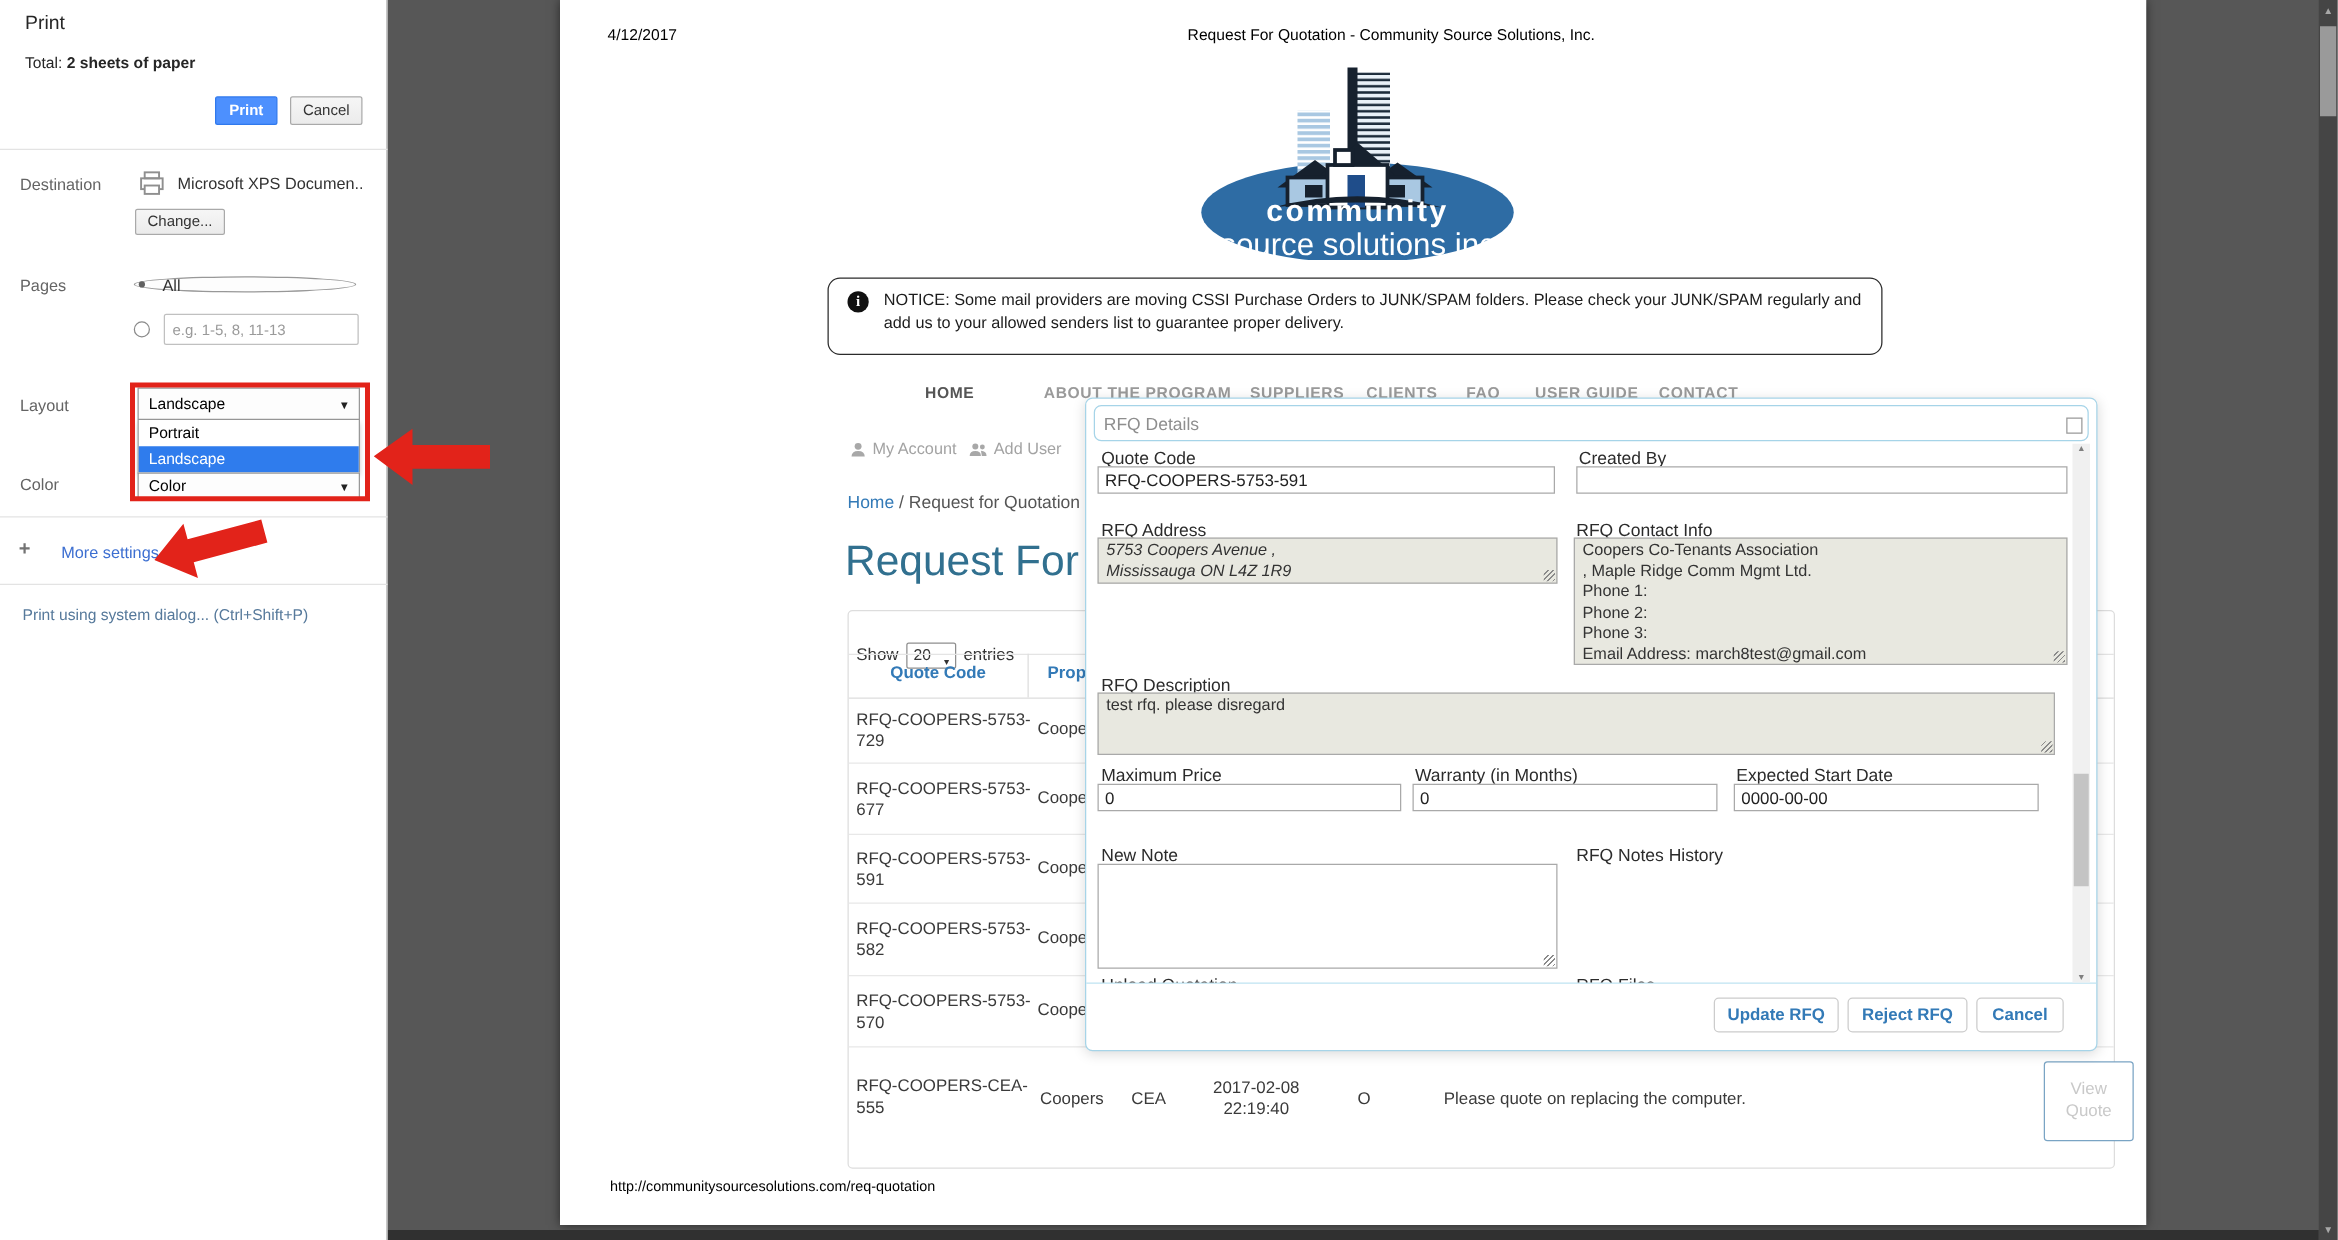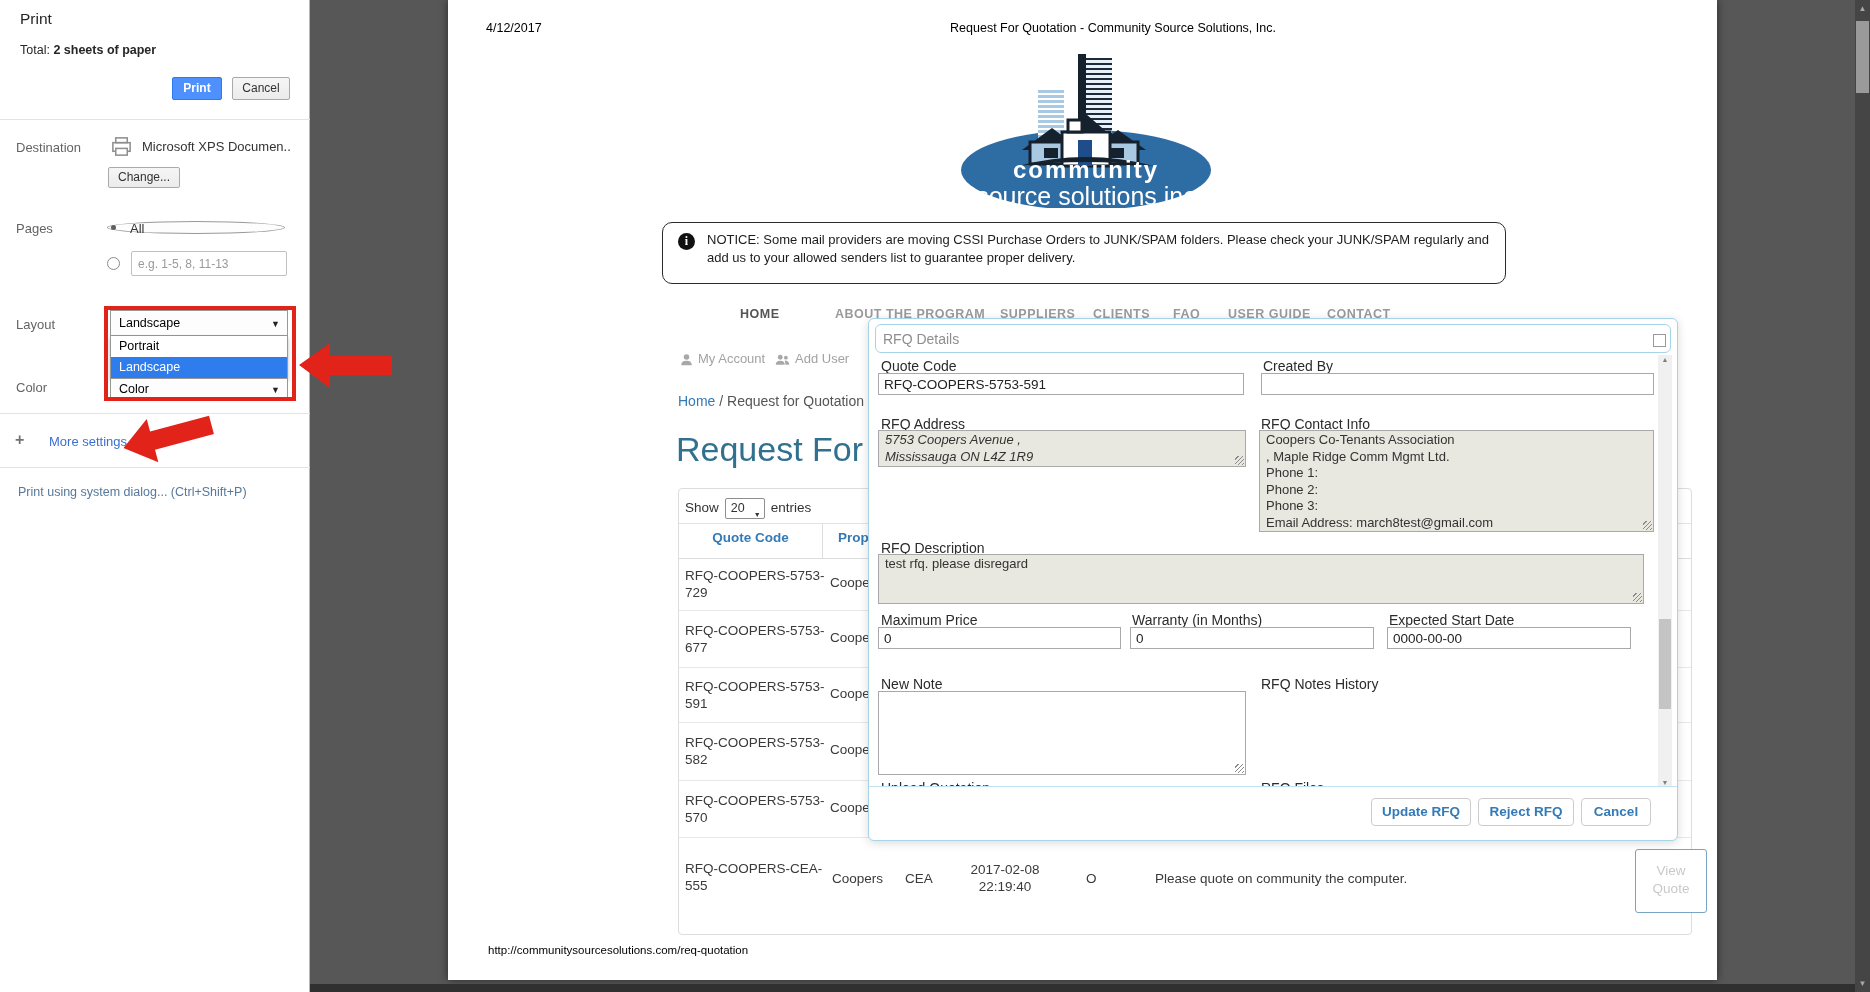--- a/index.html
+++ b/index.html
@@ -24,21 +24,21 @@
   .acct { top:351px; font-size:13px; color:#a3a3a3; white-space:nowrap; }
   .acct svg { vertical-align:-3px; margin-right:5px; }
 
   .crumb { left:230px; top:393px; font-size:14px; color:#555; }
   .crumb .home { color:#337ab7; }
   .heading { left:228px; top:430px; font-size:34px; color:#31708f; white-space:nowrap; }
 
   .panel { left:230px; top:488px; width:1014px; height:447px; border:1px solid #ddd; border-radius:4px; }
   .show-row { left:237px; top:498px; font-size:13.5px; color:#333; }
   .show-sel { display:inline-block; width:40px; height:21px; border:1px solid #8e8e8e; border-radius:2px;
-              margin:0 6px; text-align:left; padding-left:5px; font-size:12.5px; line-height:19px; background:#fff; position:relative; }
+              margin:16px 6px; text-align:left; padding-left:5px; font-size:12.5px; line-height:19px; background:#fff; position:relative; }
   .show-sel .car { position:absolute; right:3px; top:6px; font-size:7px; color:#333; }
   .hline { position:absolute; height:1px; background:#e4e4e4; }
   .th-qc { left:231px; top:530px; width:143px; text-align:center; font-size:13.5px; font-weight:bold; color:#337ab7; }
   .th-prop { left:390px; top:530px; font-size:13.5px; font-weight:bold; color:#337ab7; }
   .vline { position:absolute; width:1px; background:#ddd; }
 
   .rfq-row { position:absolute; left:231px; width:1012px; border-bottom:1px solid #e8e8e8; }
   .rfq-row .qc { position:absolute; left:6px; width:155px; font-size:13.5px; color:#3a3a3a; line-height:17px; }
   .rfq-row .prop { position:absolute; left:151px; font-size:13.5px; color:#3a3a3a; }
   .cell { position:absolute; font-size:13.5px; color:#3a3a3a; line-height:17px; }
@@ -225,21 +225,21 @@
       <div class="qc" style="top:11px;">RFQ-COOPERS-5753-570</div>
       <div class="prop" style="top:19px;">Coope</div>
     </div>
 
     <div class="rfq-row" style="top:838px; height:92px; border-bottom:none;">
       <div class="qc" style="top:22px;">RFQ-COOPERS-CEA-555</div>
       <div class="cell" style="left:153px; top:32px;">Coopers</div>
       <div class="cell" style="left:226px; top:32px;">CEA</div>
       <div class="cell" style="left:283px; top:23px; width:86px; text-align:center;"><span>2017-02-08</span><br><span>22:19:40</span></div>
       <div class="cell" style="left:407px; top:32px;">O</div>
-      <div class="cell" style="left:476px; top:32px; width:260px;">Please quote on community the computer.</div>
+      <div class="cell" style="left:476px; top:32px; width:260px;">Please quote on replacing the computer.</div>
       <div class="viewq"><span>View</span><br><span>Quote</span></div>
     </div>
 
     <div class="abs pfoot-url">http://communitysourcesolutions.com/req-quotation</div>
     <div class="abs pfoot-num">1/2</div>
 
     <div class="modal">
       <div class="modal-body">
         <div class="m-abs m-head"></div>
         <div class="m-abs m-title">RFQ Details</div>

